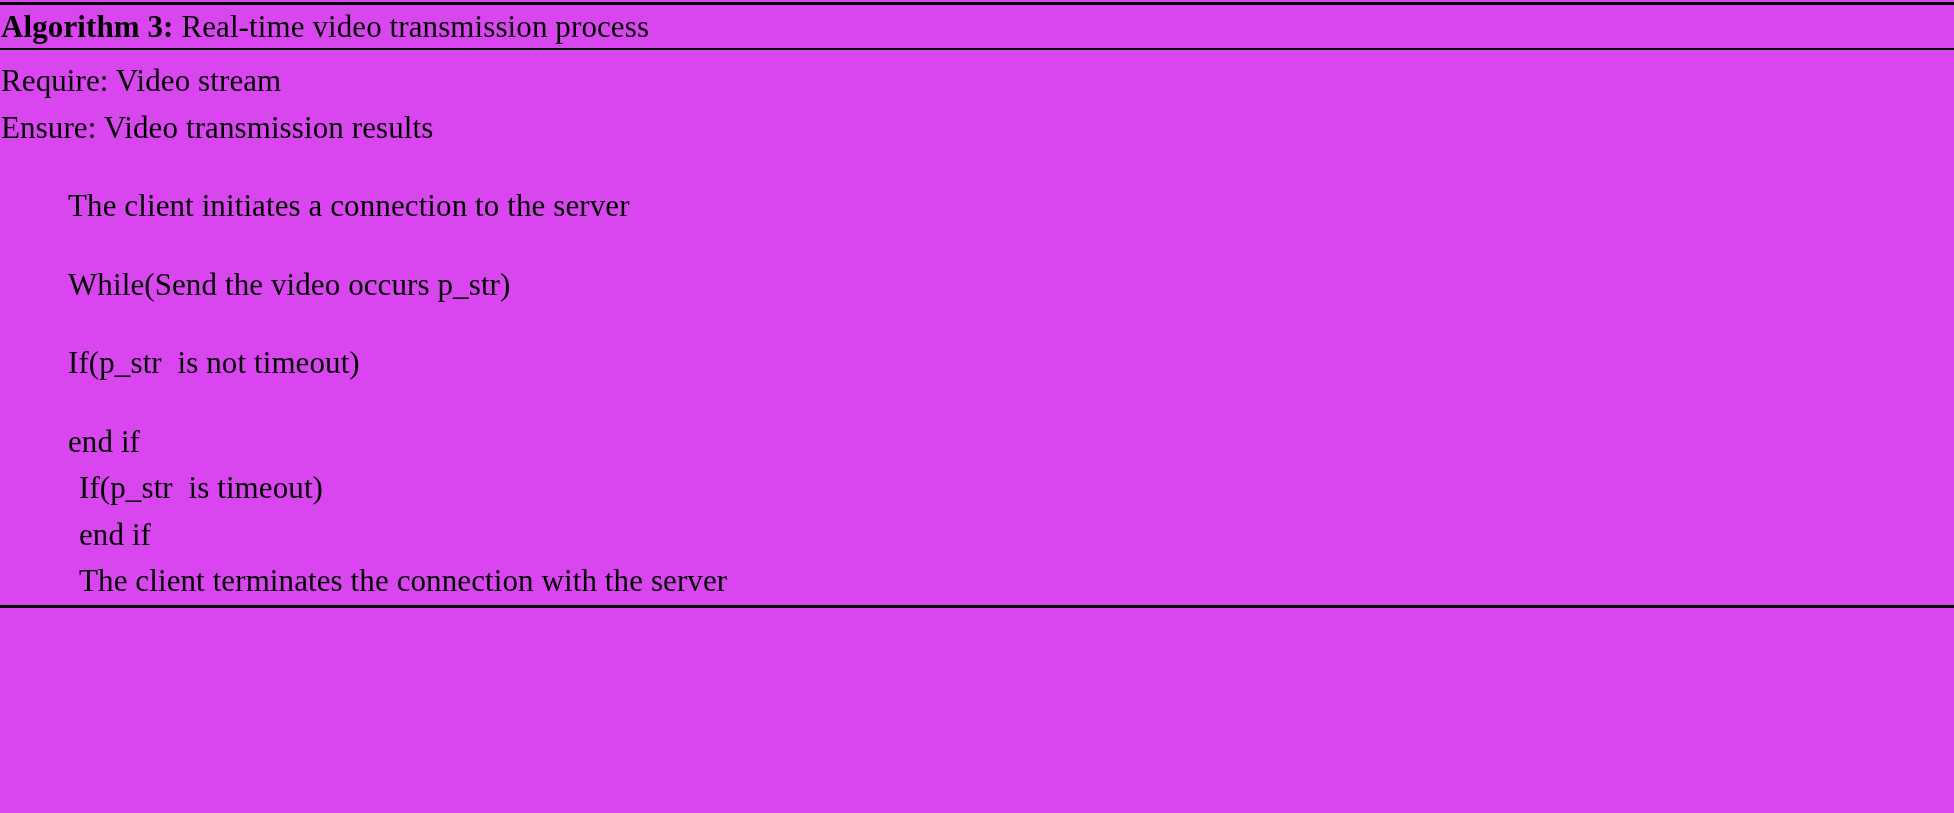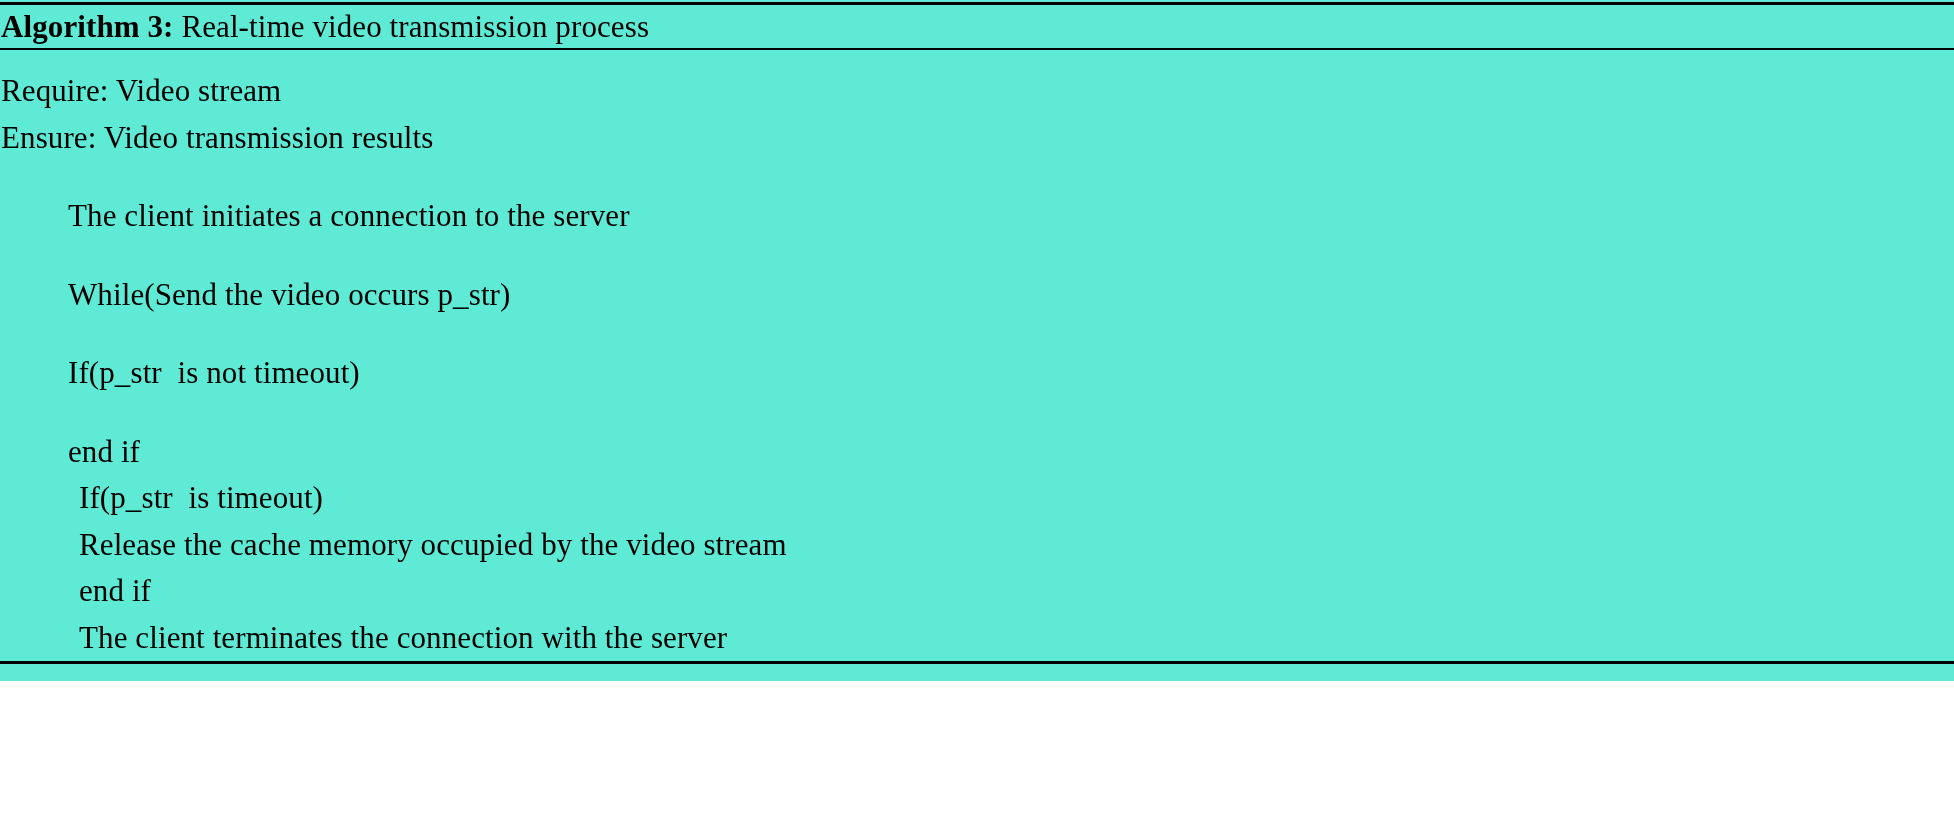--- a/index.html
+++ b/index.html
@@ -9,23 +9,23 @@
     background: #ffffff;
   }
   body {
     font-family: "Liberation Serif", "DejaVu Serif", serif;
     color: #000000;
     -webkit-font-smoothing: antialiased;
   }
   .algorithm-figure {
     position: relative;
     width: 1954px;
-    height: 681px;
+    height: 813px;
     box-sizing: border-box;
-    background: #5eead4;
+    background: #d946ef;
     overflow: hidden;
   }
 
   
   .rule {
     width: 100%;
     background: #000000;
     display: block;
   }
   .rule-top    { height: 3px; margin-top: 2px; }
@@ -43,21 +43,21 @@
   }
   .algorithm-title .title-label {
     font-weight: bold;
   }
   .algorithm-title .title-text {
     font-weight: normal;
   }
 
   
   .algorithm-body {
-    padding-top: 18px;
+    padding-top: 8px;
   }
   .algo-line {
     height: 46.5px;
     line-height: 46.5px;
     font-size: 31px;
     white-space: pre;
     letter-spacing: 0.1px;
   }
   .indent-0 { padding-left: 1px; }
   .indent-1 { padding-left: 68px; margin-top: 32px; }
@@ -75,20 +75,19 @@
   <div class="rule rule-mid"></div>
 
   <div class="algorithm-body">
     <div class="algo-line indent-0">Require: Video stream</div>
     <div class="algo-line indent-0">Ensure: Video transmission results</div>
     <div class="algo-line indent-1">The client initiates a connection to the server</div>
     <div class="algo-line indent-1">While(Send the video occurs p_str)</div>
     <div class="algo-line indent-1">If(p_str  is not timeout)</div>
     <div class="algo-line indent-1">end if</div>
     <div class="algo-line indent-2">If(p_str  is timeout)</div>
-    <div class="algo-line indent-2">Release the cache memory occupied by the video stream</div>
     <div class="algo-line indent-2">end if</div>
     <div class="algo-line indent-2">The client terminates the connection with the server</div>
   </div>
 
   <div class="rule rule-bottom"></div>
 
 </div>
 
 </body></html>

